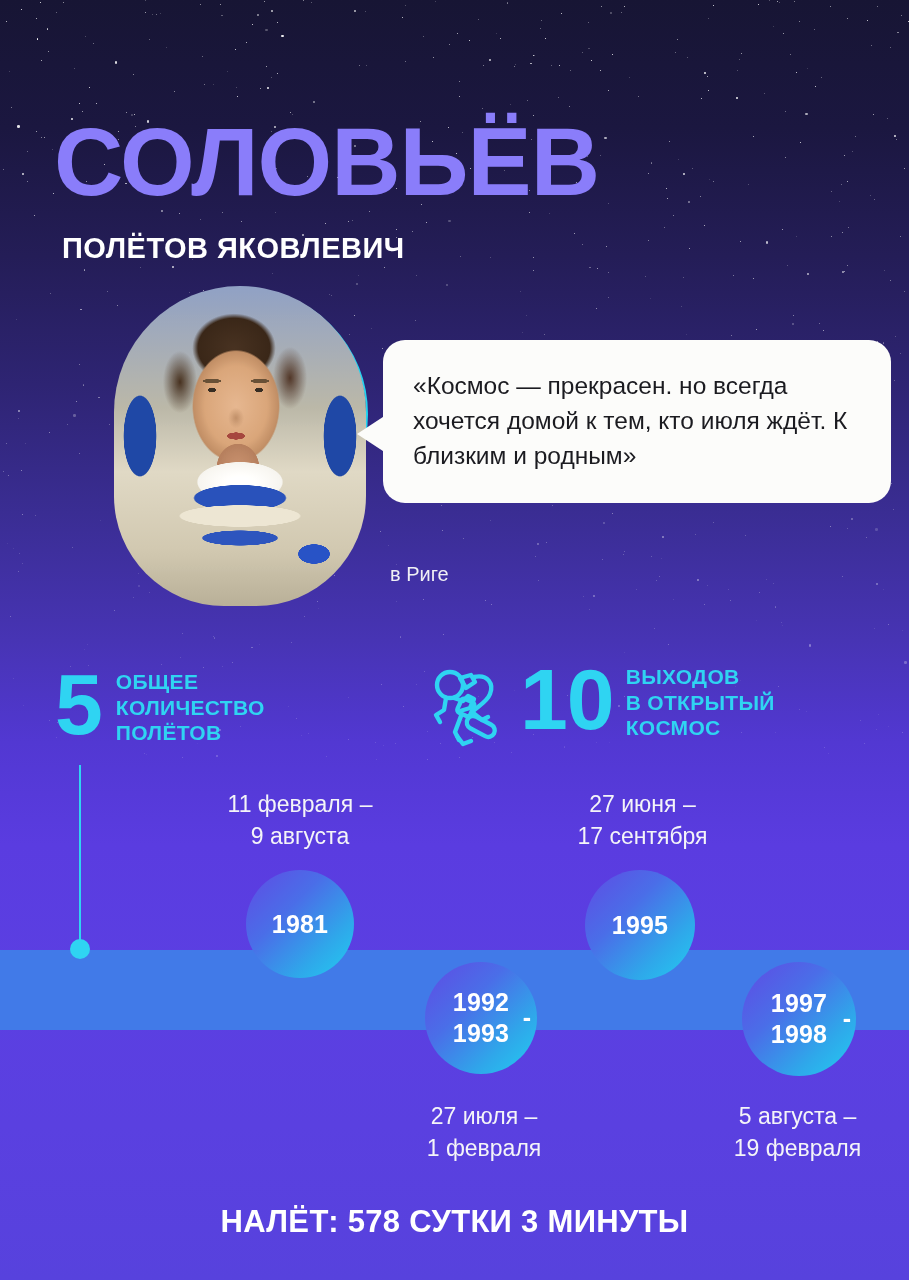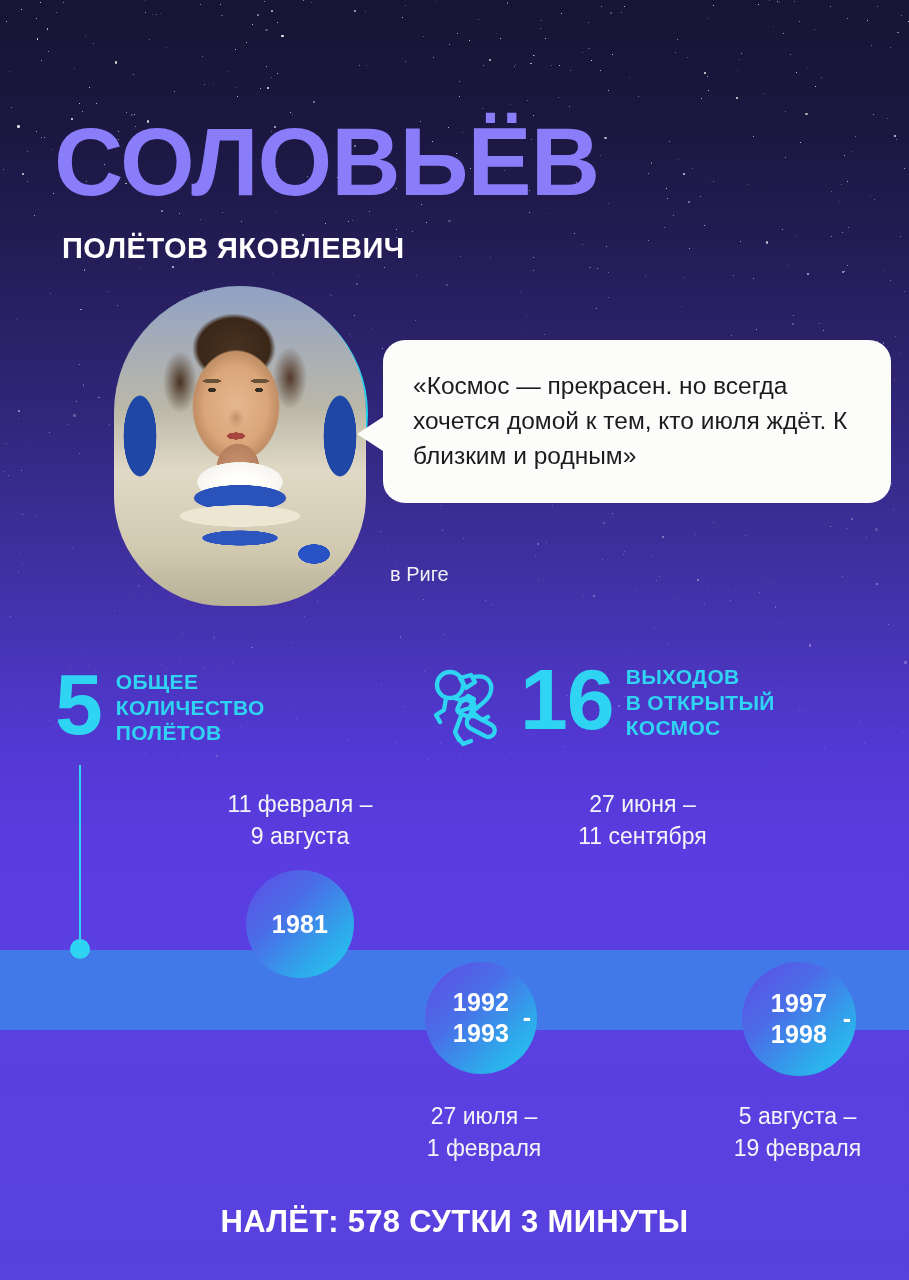--- a/index.html
+++ b/index.html
@@ -933,21 +933,21 @@
         <path d="M44 9 C58 6 64 16 60 26 C57 34 48 38 42 44"></path>
         <path d="M16 30 L14 42 L6 47 L10 54"></path>
         <path d="M24 30 L33 33 L38 28 L44 31 L40 40 L30 43"></path>
         <rect x="29" y="32" width="14" height="15" rx="3" transform="rotate(24 36 39)"></rect>
         <path d="M31 48 L25 64 L29 72"></path>
         <path d="M42 44 L52 52 L58 49"></path>
         <rect x="36" y="52" width="30" height="13" rx="6.5" transform="rotate(28 51 58)"></rect>
         <path d="M27 68 L33 76 L41 73"></path>
       </svg>
     </span>
-    <span class="num">16</span>
+    <span class="num">10</span>
     <span class="lbl">ВЫХОДОВ
 В ОТКРЫТЫЙ
 КОСМОС</span>
   </div>
 
   <div class="band"></div>
   <div class="tl-line"></div>
   <div class="tl-dot"></div>
 
 
@@ -958,22 +958,25 @@
 9 августа</div>
 
   <div class="node" id="node2" style="left:425px; top:962px; width:112px; height:112px;">
     <span class="yr">1992
 1993</span>
     <span class="dash" style="right:6px; top:40px;">-</span>
   </div>
   <div class="cap" id="cap2" style="left:389px; top:1100px; width:190px;">27 июля –
 1 февраля</div>
 
+  <div class="node" id="node3" style="left:585px; top:870px; width:110px; height:110px;">
+    <span class="yr">1995</span>
+  </div>
   <div class="cap" id="cap3" style="left:545px; top:788px; width:195px;">27 июня –
-11 сентября</div>
+17 сентября</div>
 
   <div class="node" id="node4" style="left:742px; top:962px; width:114px; height:114px;">
     <span class="yr">1997
 1998</span>
     <span class="dash" style="right:5px; top:41px;">-</span>
   </div>
   <div class="cap" id="cap4" style="left:700px; top:1100px; width:195px;">5 августа  –
 19 февраля</div>
 
   <div class="footer">НАЛЁТ: 578 СУТКИ 3 МИНУТЫ</div>

